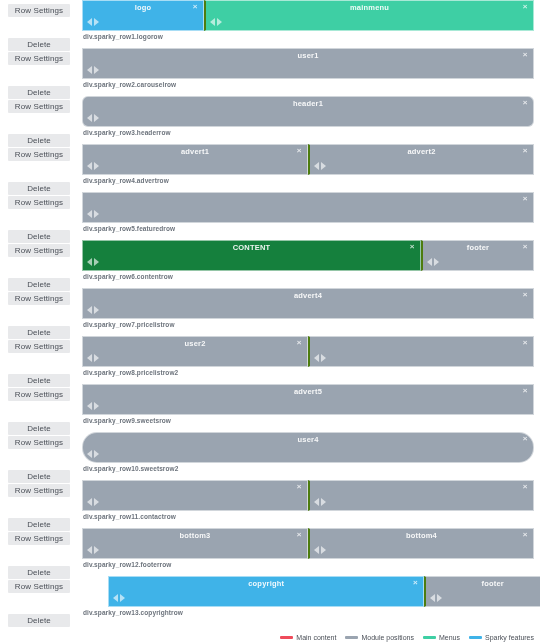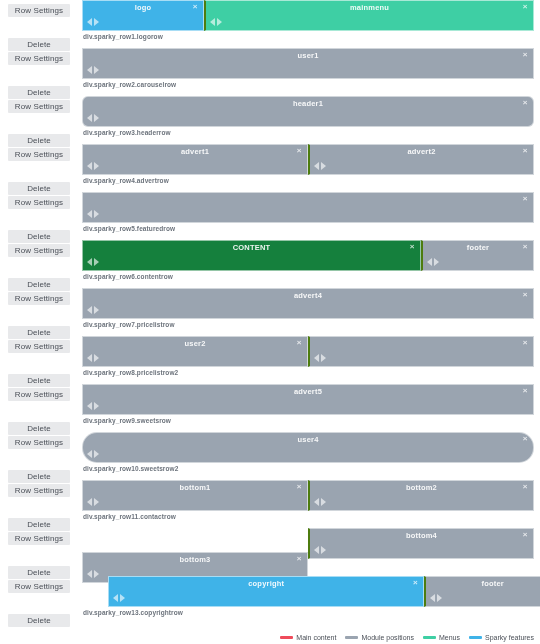--- a/index.html
+++ b/index.html
@@ -367,47 +367,45 @@
       </div>
     </div>
     <div class="row-block">
       <div class="btn-col">
         <button class="btn">Row Settings</button>
         <button class="btn">Delete</button>
       </div>
       <div class="row-right">
         <div class="modules">
           <div class="module m-gray" style="flex: 0 0 50%;">
-            <div class="m-label">bottom1</div>
-            <div class="m-close">×</div>
-            <div class="m-arrows">
-              <span class="tri tri-l"></span>
-              <span class="tri tri-r"></span>
-            </div>
-          </div>
-          <div class="module m-gray" style="flex: 0 0 50%;">
-            <div class="m-label">bottom2</div>
+            <div class="m-close">×</div>
+            <div class="m-arrows">
+              <span class="tri tri-l"></span>
+              <span class="tri tri-r"></span>
+            </div>
+          </div>
+          <div class="module m-gray" style="flex: 0 0 50%;">
             <div class="m-close">×</div>
             <div class="m-arrows">
               <span class="tri tri-l"></span>
               <span class="tri tri-r"></span>
             </div>
           </div>
         </div>
         <div class="row-caption">div.sparky_row11.contactrow</div>
       </div>
     </div>
     <div class="row-block">
       <div class="btn-col">
         <button class="btn">Row Settings</button>
         <button class="btn">Delete</button>
       </div>
       <div class="row-right">
         <div class="modules">
-          <div class="module m-gray" style="flex: 0 0 50%; margin-top: 24px;">
+          <div class="module m-gray" style="flex: 0 0 50%;">
             <div class="m-label">bottom3</div>
             <div class="m-close">×</div>
             <div class="m-arrows">
               <span class="tri tri-l"></span>
               <span class="tri tri-r"></span>
             </div>
           </div>
           <div class="module m-gray" style="flex: 0 0 50%;">
             <div class="m-label">bottom4</div>
             <div class="m-close">×</div>

